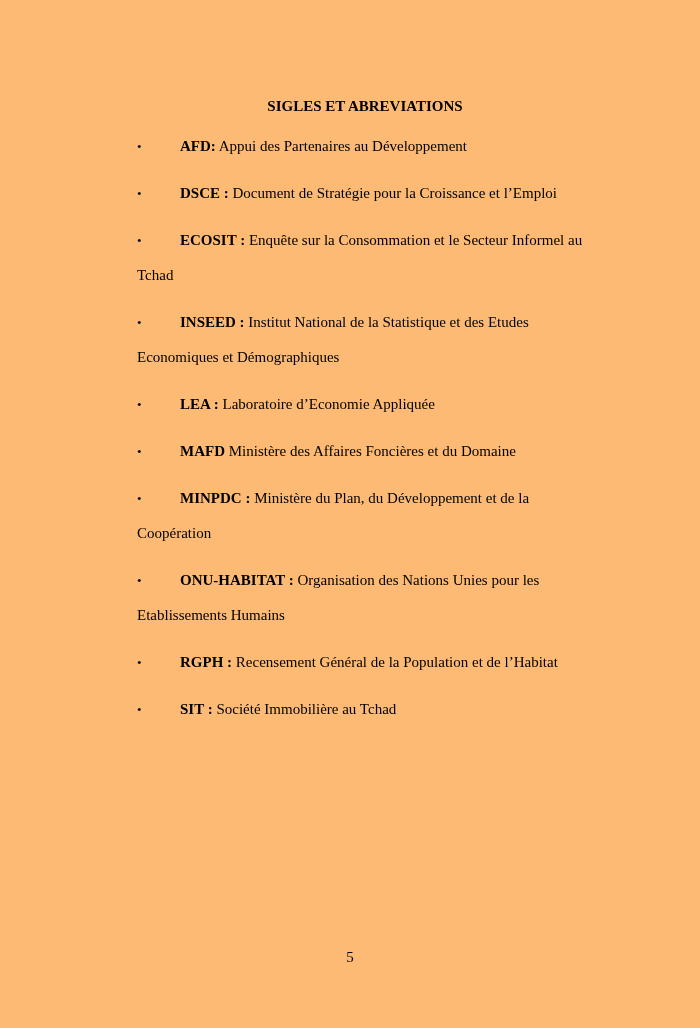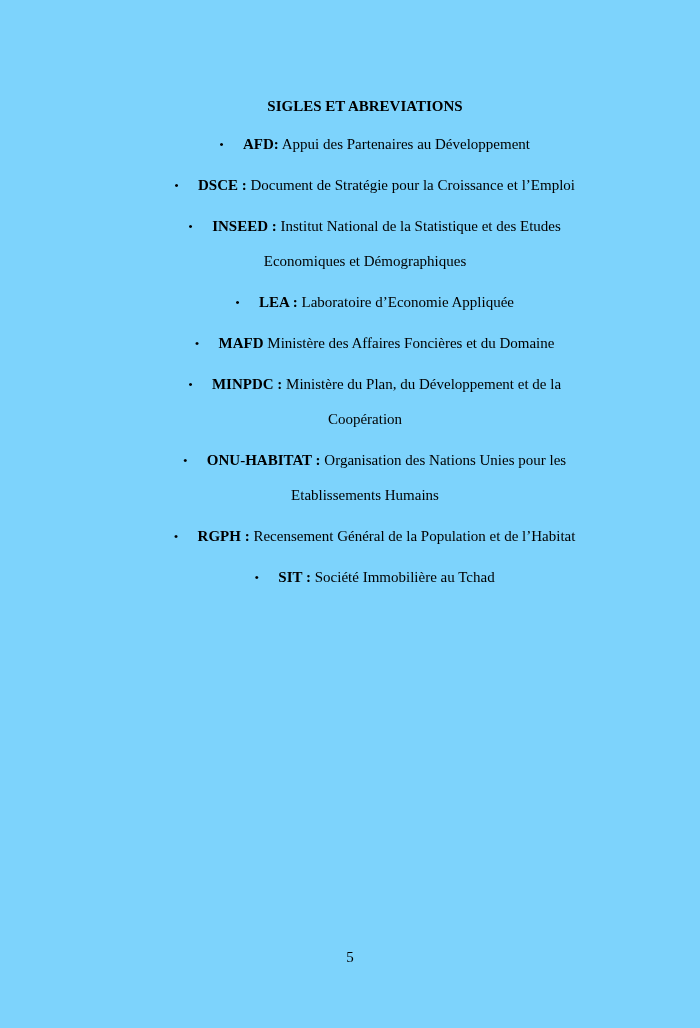--- a/index.html
+++ b/index.html
@@ -4,21 +4,21 @@
 <style>
   html, body {
     margin: 0;
     padding: 0;
     background: #ffffff;
   }
   .page {
     position: relative;
     width: 700px;
     height: 1028px;
-    background: #7dd3fc;
+    background: #fdba74;
     color: #000000;
     font-family: "Liberation Serif", "DejaVu Serif", serif;
     box-sizing: border-box;
     overflow: hidden;
   }
   .content {
     position: absolute;
     top: 96px;
     left: 125px;
     right: 95px;
@@ -27,24 +27,23 @@
     margin: 0;
     font-size: 15px;
     font-weight: bold;
     text-align: center;
     line-height: 21px;
   }
   .entries {
     margin-top: 10px;
   }
   .entry {
-    margin: 6px;
+    margin: 12px;
     font-size: 15px;
     line-height: 35px;
-    text-align: center;
   }
   .bullet {
     display: inline-block;
     width: 43px;
     font-size: 13px;
   }
   .term {
     font-weight: bold;
   }
   .definition {
@@ -68,20 +67,21 @@
 
     <h1 class="title">SIGLES ET ABREVIATIONS</h1>
 
     <div class="entries">
 
       <p class="entry"><span class="bullet">•</span><span class="term">AFD:</span> <span class="definition">Appui des Partenaires au Développement</span></p>
 
       <p class="entry"><span class="bullet">•</span><span class="term">DSCE :</span> <span class="definition">Document de Stratégie pour la Croissance et l’Emploi</span></p>
 
 
+      <p class="entry"><span class="bullet">•</span><span class="term">ECOSIT :</span> <span class="definition">Enquête sur la Consommation et le Secteur Informel au Tchad</span></p>
 
 
       <p class="entry"><span class="bullet">•</span><span class="term">INSEED :</span> <span class="definition">Institut National de la Statistique et des Etudes Economiques et Démographiques</span></p>
 
       <p class="entry"><span class="bullet">•</span><span class="term">LEA :</span> <span class="definition">Laboratoire d’Economie Appliquée</span></p>
 
       <p class="entry"><span class="bullet">•</span><span class="term">MAFD</span> <span class="definition">Ministère des Affaires Foncières et du Domaine</span></p>
 
 
       <p class="entry"><span class="bullet">•</span><span class="term">MINPDC :</span> <span class="definition">Ministère du Plan, du Développement et de la Coopération</span></p>

